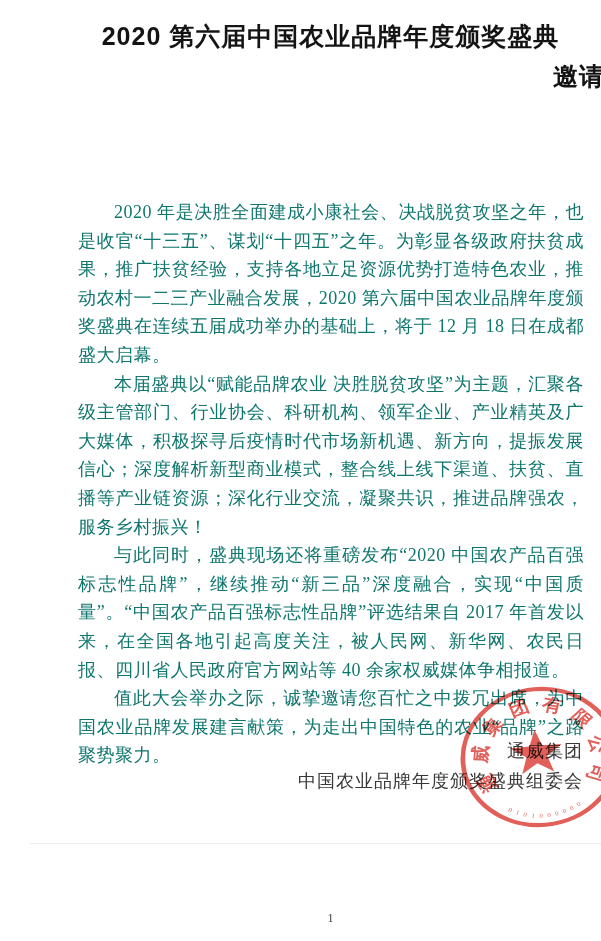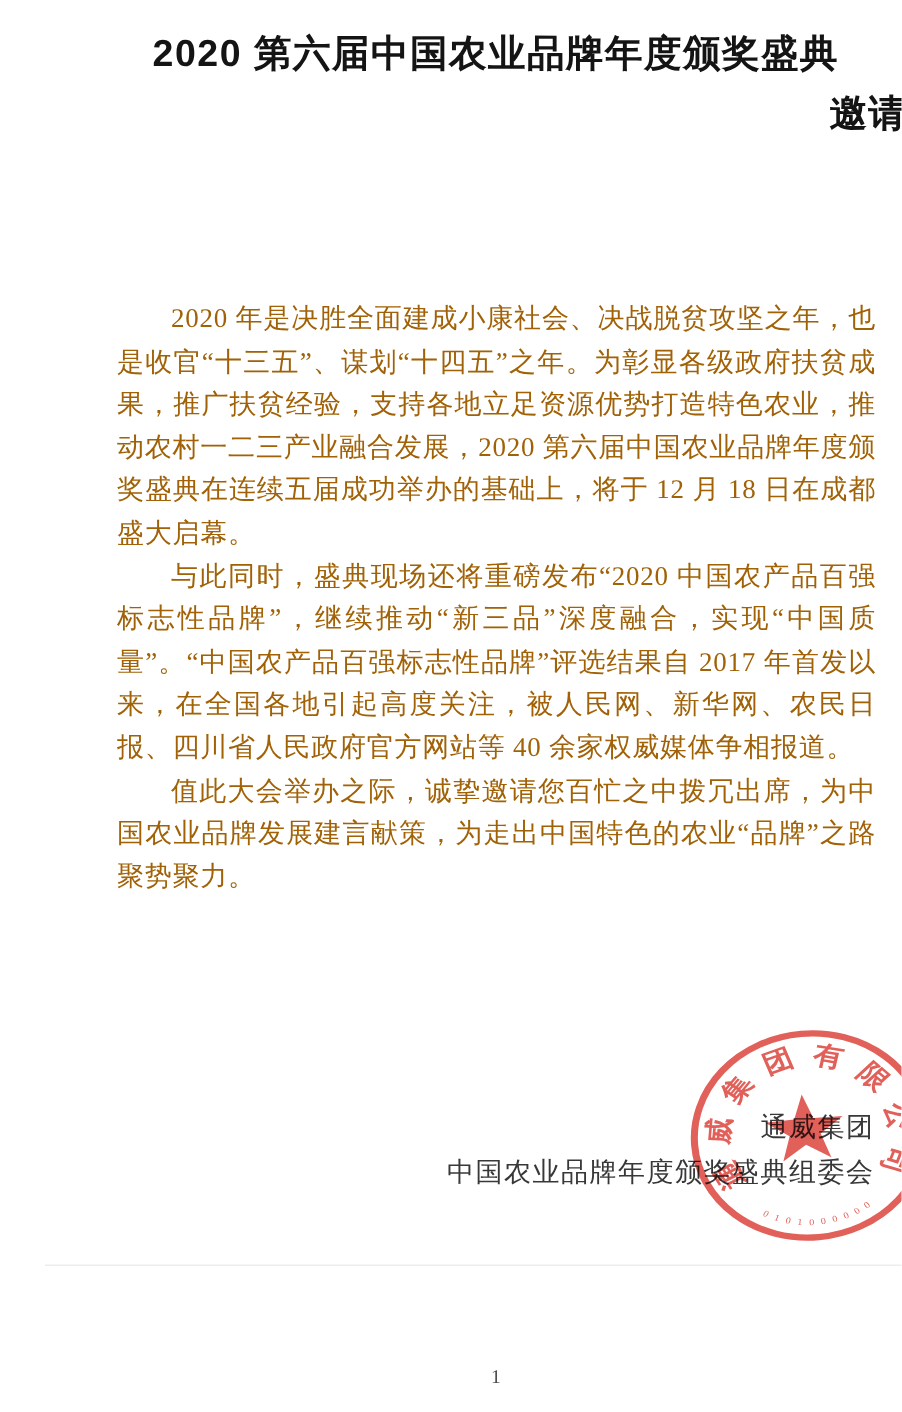--- a/index.html
+++ b/index.html
@@ -23,21 +23,21 @@
     line-height:36px;
     color:#141414;
     letter-spacing:1px;
   }
   .title-line.sub{margin-top:4px;text-align:right;}
   .letter-body{
     position:absolute;
     top:198px;left:48px;width:506px;
     font-size:18px;
     line-height:28.6px;
-    color:#a16207;
+    color:#0f766e;
     text-align:justify;
     text-justify:inter-ideograph;
   }
   .letter-body p{
     margin:0;
     text-indent:2em;
     letter-spacing:0.5px;
   }
   .signature-block{
     position:absolute;
@@ -90,20 +90,21 @@
 
 <div class="page">
 
   <div class="title-block">
     <h1 class="title-line">2020 第六届中国农业品牌年度颁奖盛典</h1>
     <h1 class="title-line sub">邀请函</h1>
   </div>
 
   <div class="letter-body">
     <p>2020 年是决胜全面建成小康社会、决战脱贫攻坚之年，也是收官“十三五”、谋划“十四五”之年。为彰显各级政府扶贫成果，推广扶贫经验，支持各地立足资源优势打造特色农业，推动农村一二三产业融合发展，2020 第六届中国农业品牌年度颁奖盛典在连续五届成功举办的基础上，将于 12 月 18 日在成都盛大启幕。</p>
+    <p>本届盛典以“赋能品牌农业 决胜脱贫攻坚”为主题，汇聚各级主管部门、行业协会、科研机构、领军企业、产业精英及广大媒体，积极探寻后疫情时代市场新机遇、新方向，提振发展信心；深度解析新型商业模式，整合线上线下渠道、扶贫、直播等产业链资源；深化行业交流，凝聚共识，推进品牌强农，服务乡村振兴！</p>
     <p>与此同时，盛典现场还将重磅发布“2020 中国农产品百强标志性品牌”，继续推动“新三品”深度融合，实现“中国质量”。“中国农产品百强标志性品牌”评选结果自 2017 年首发以来，在全国各地引起高度关注，被人民网、新华网、农民日报、四川省人民政府官方网站等 40 余家权威媒体争相报道。</p>
     <p>值此大会举办之际，诚挚邀请您百忙之中拨冗出席，为中国农业品牌发展建言献策，为走出中国特色的农业“品牌”之路聚势聚力。</p>
   </div>
 
   <div class="signature-block">
     <div>通威集团</div>
     <div>中国农业品牌年度颁奖盛典组委会</div>
   </div>
 
   <svg class="seal" viewBox="0 0 160 160" preserveAspectRatio="none">

